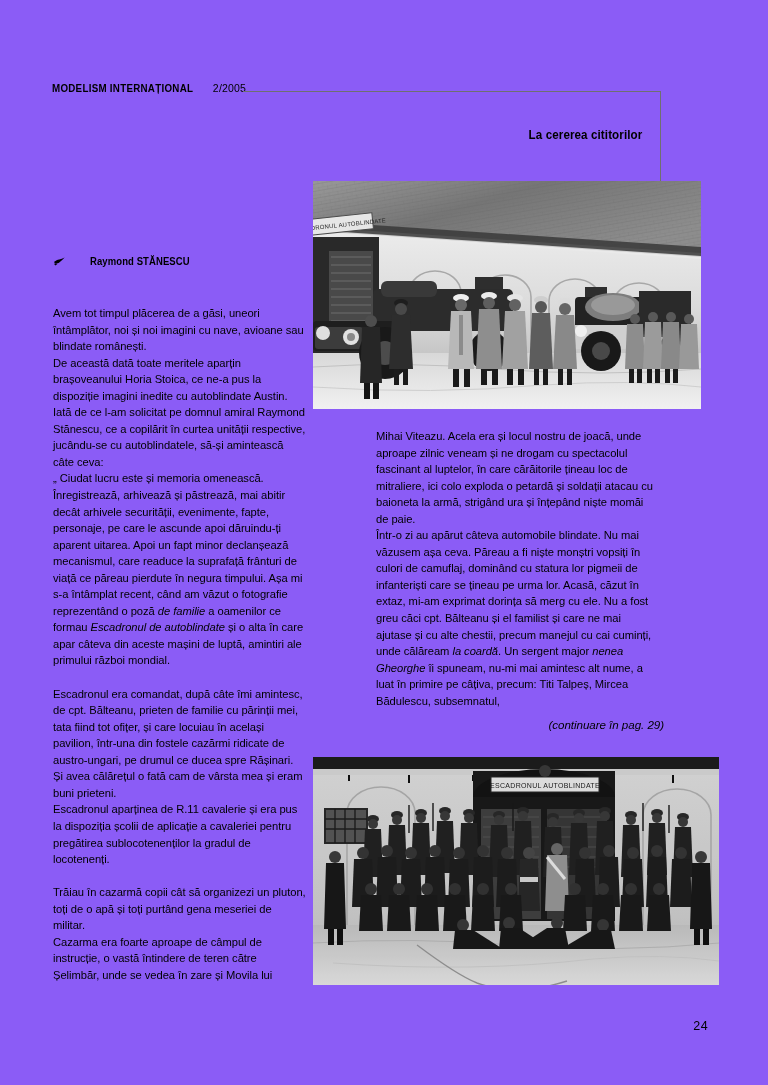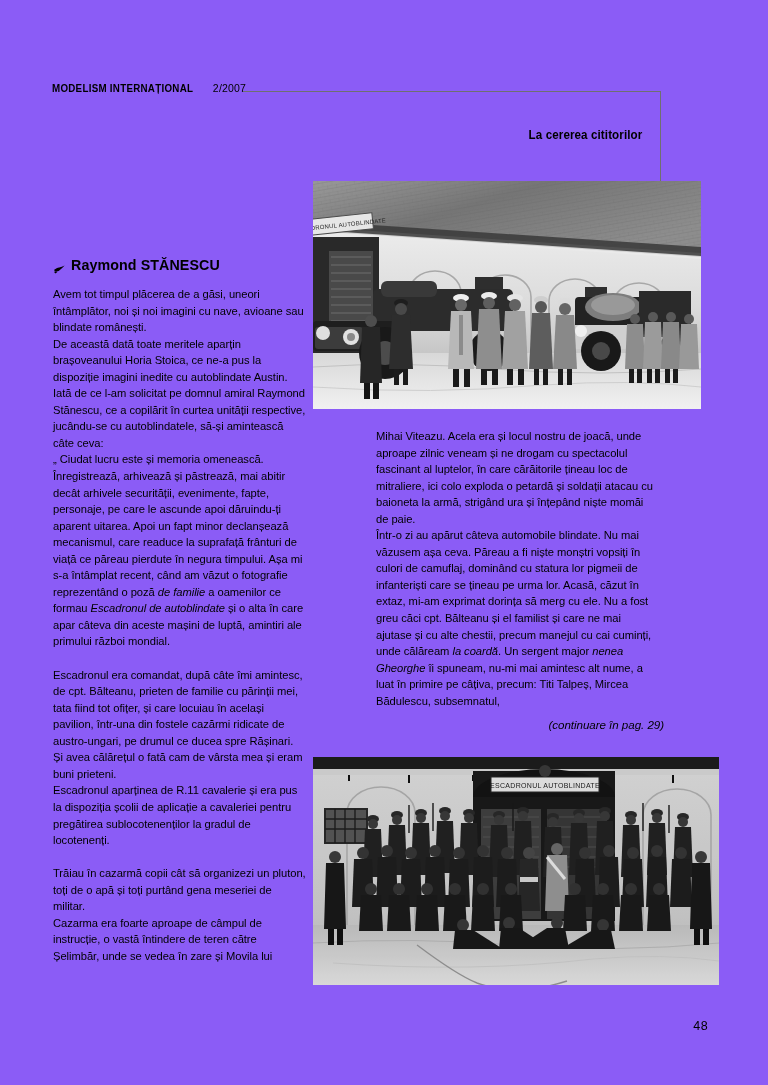--- a/index.html
+++ b/index.html
@@ -96,22 +96,22 @@
     transform: scaleX(0.88);
     transform-origin: left top;
     margin-top: 2px;
   }
   .byline {
     position: absolute;
     left: 54px;
     top: 256px;
     display: flex;
     align-items: center;
-    gap: 6px;
-    font-size: 15px;
+    gap: 25px;
+    font-size: 10px;
     font-weight: bold;
     letter-spacing: 0.1px;
   }
   .byline-icon {
     display: inline-block;
     width: 11px;
     height: 9px;
     position: relative;
     top: 0px;
   }
@@ -133,21 +133,21 @@
     transform: scaleX(0.965);
     transform-origin: left top;
   }
   .col p.spaced {
     margin-top: 16.55px;
   }
   .col em { font-style: italic; }
 
   .col-left {
     left: 53px;
-    top: 286px;
+    top: 305px;
     width: 262px;
   }
   .col-right {
     left: 376px;
     top: 428px;
     width: 290px;
   }
   .continuation {
     font-style: italic;
     text-align: right;
@@ -185,21 +185,21 @@
     letter-spacing: 0.4px;
   }
 </style>
 </head>
 <body>
 
 <div class="page">
 
   <div class="running-head">
     <span class="rh-title">MODELISM INTERNAȚIONAL</span>
-    <span class="rh-issue">2/2007</span>
+    <span class="rh-issue">2/2005</span>
   </div>
   <div class="rule-horizontal"></div>
   <div class="rule-vertical"></div>
 
   <div class="kicker">La cererea cititorilor</div>
 
 
   <div class="byline">
     <span class="byline-icon">
       <svg viewBox="0 0 11 9" xmlns="http://www.w3.org/2000/svg" aria-hidden="true">
@@ -659,15 +659,15 @@
           <rect x="-7" y="72" width="6" height="16" fill="#111111"></rect>
           <rect x="2" y="72" width="6" height="16" fill="#111111"></rect>
         </g>
       </g>
       <g opacity="0.08">
         <rect width="406" height="228" fill="#000000"></rect>
       </g>
     </svg>
   </div>
 
-  <div class="folio">48</div>
+  <div class="folio">24</div>
 
 </div>
 
 </body></html>

